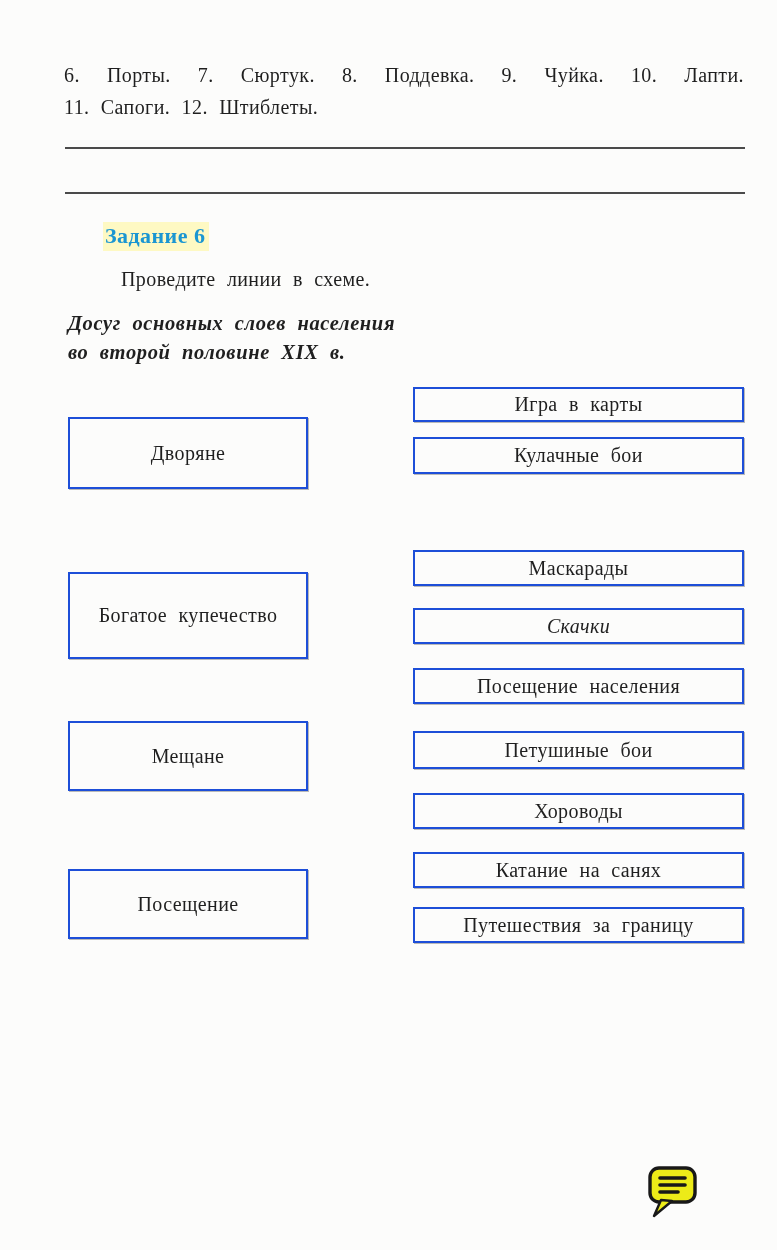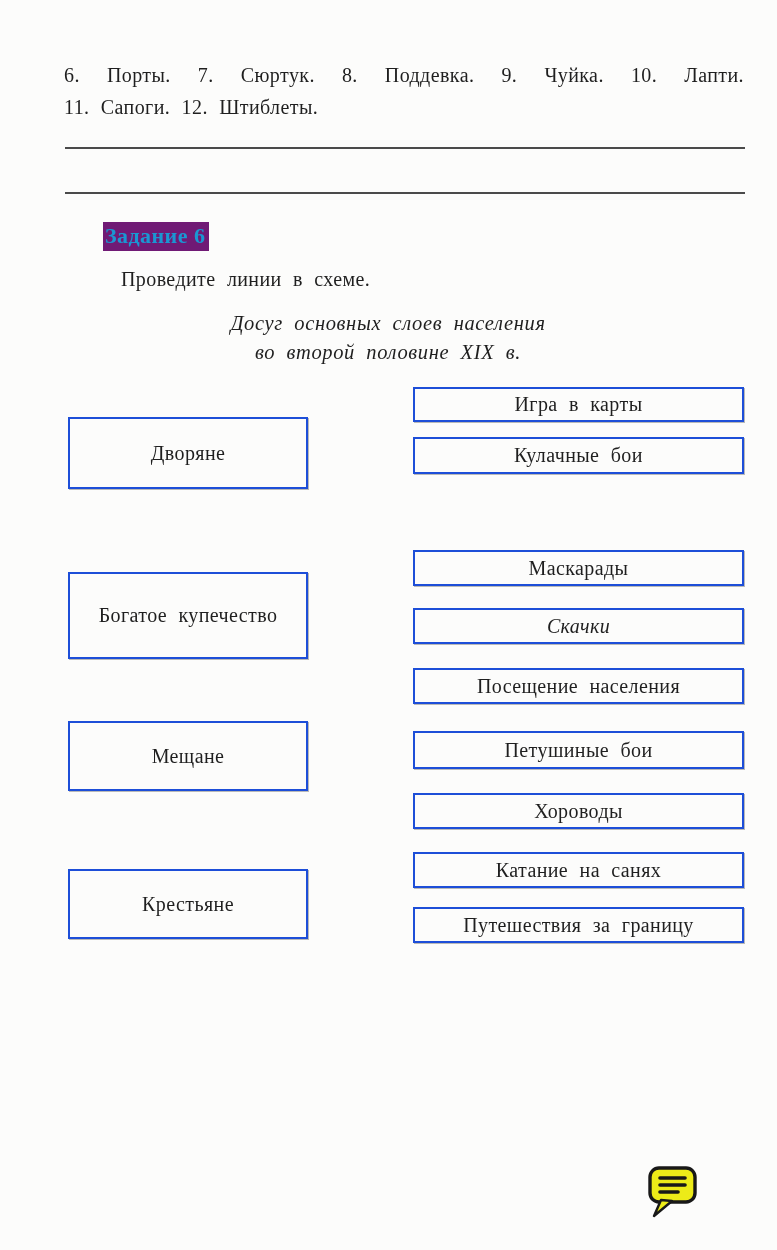--- a/index.html
+++ b/index.html
@@ -40,40 +40,39 @@
   .answer-line-2 { top: 192px; }
 
   
   .task-heading {
     position: absolute;
     left: 103px; top: 222px;
     margin: 0;
     font-size: 22px;
     font-weight: bold;
     letter-spacing: 0.02em;
-    background: #701a75;
+    background: #fef9c3;
     padding: 1px 4px 2px 2px;
   }
   .task-instruction {
     position: absolute;
     left: 105px; top: 252px;
     margin: 16px;
     font-size: 20px;
     word-spacing: 0.30em;
     letter-spacing: 0.02em;
   }
 
   
   .scheme-title {
     position: absolute;
     left: 68px; top: 309px;
     width: 640px;
-    text-align: center;
     font-style: italic;
-    font-weight: normal;
+    font-weight: bold;
     font-size: 20.5px;
     line-height: 29px;
     letter-spacing: 0.03em;
     word-spacing: 0.28em;
   }
 
   
   .box {
     position: absolute;
     box-sizing: border-box;
@@ -140,21 +139,21 @@
   <div class="box left-box lb-0">
     <span>Дворяне</span>
   </div>
   <div class="box left-box lb-1">
     <span>Богатое купечество</span>
   </div>
   <div class="box left-box lb-2">
     <span>Мещане</span>
   </div>
   <div class="box left-box lb-3">
-    <span>Крестьяне</span>
+    <span>Посещение</span>
   </div>
 
   <div class="box right-box rb-0">
     <span>Игра в карты</span>
   </div>
   <div class="box right-box rb-1">
     <span>Кулачные бои</span>
   </div>
   <div class="box right-box rb-3">
     <span>Маскарады</span>

